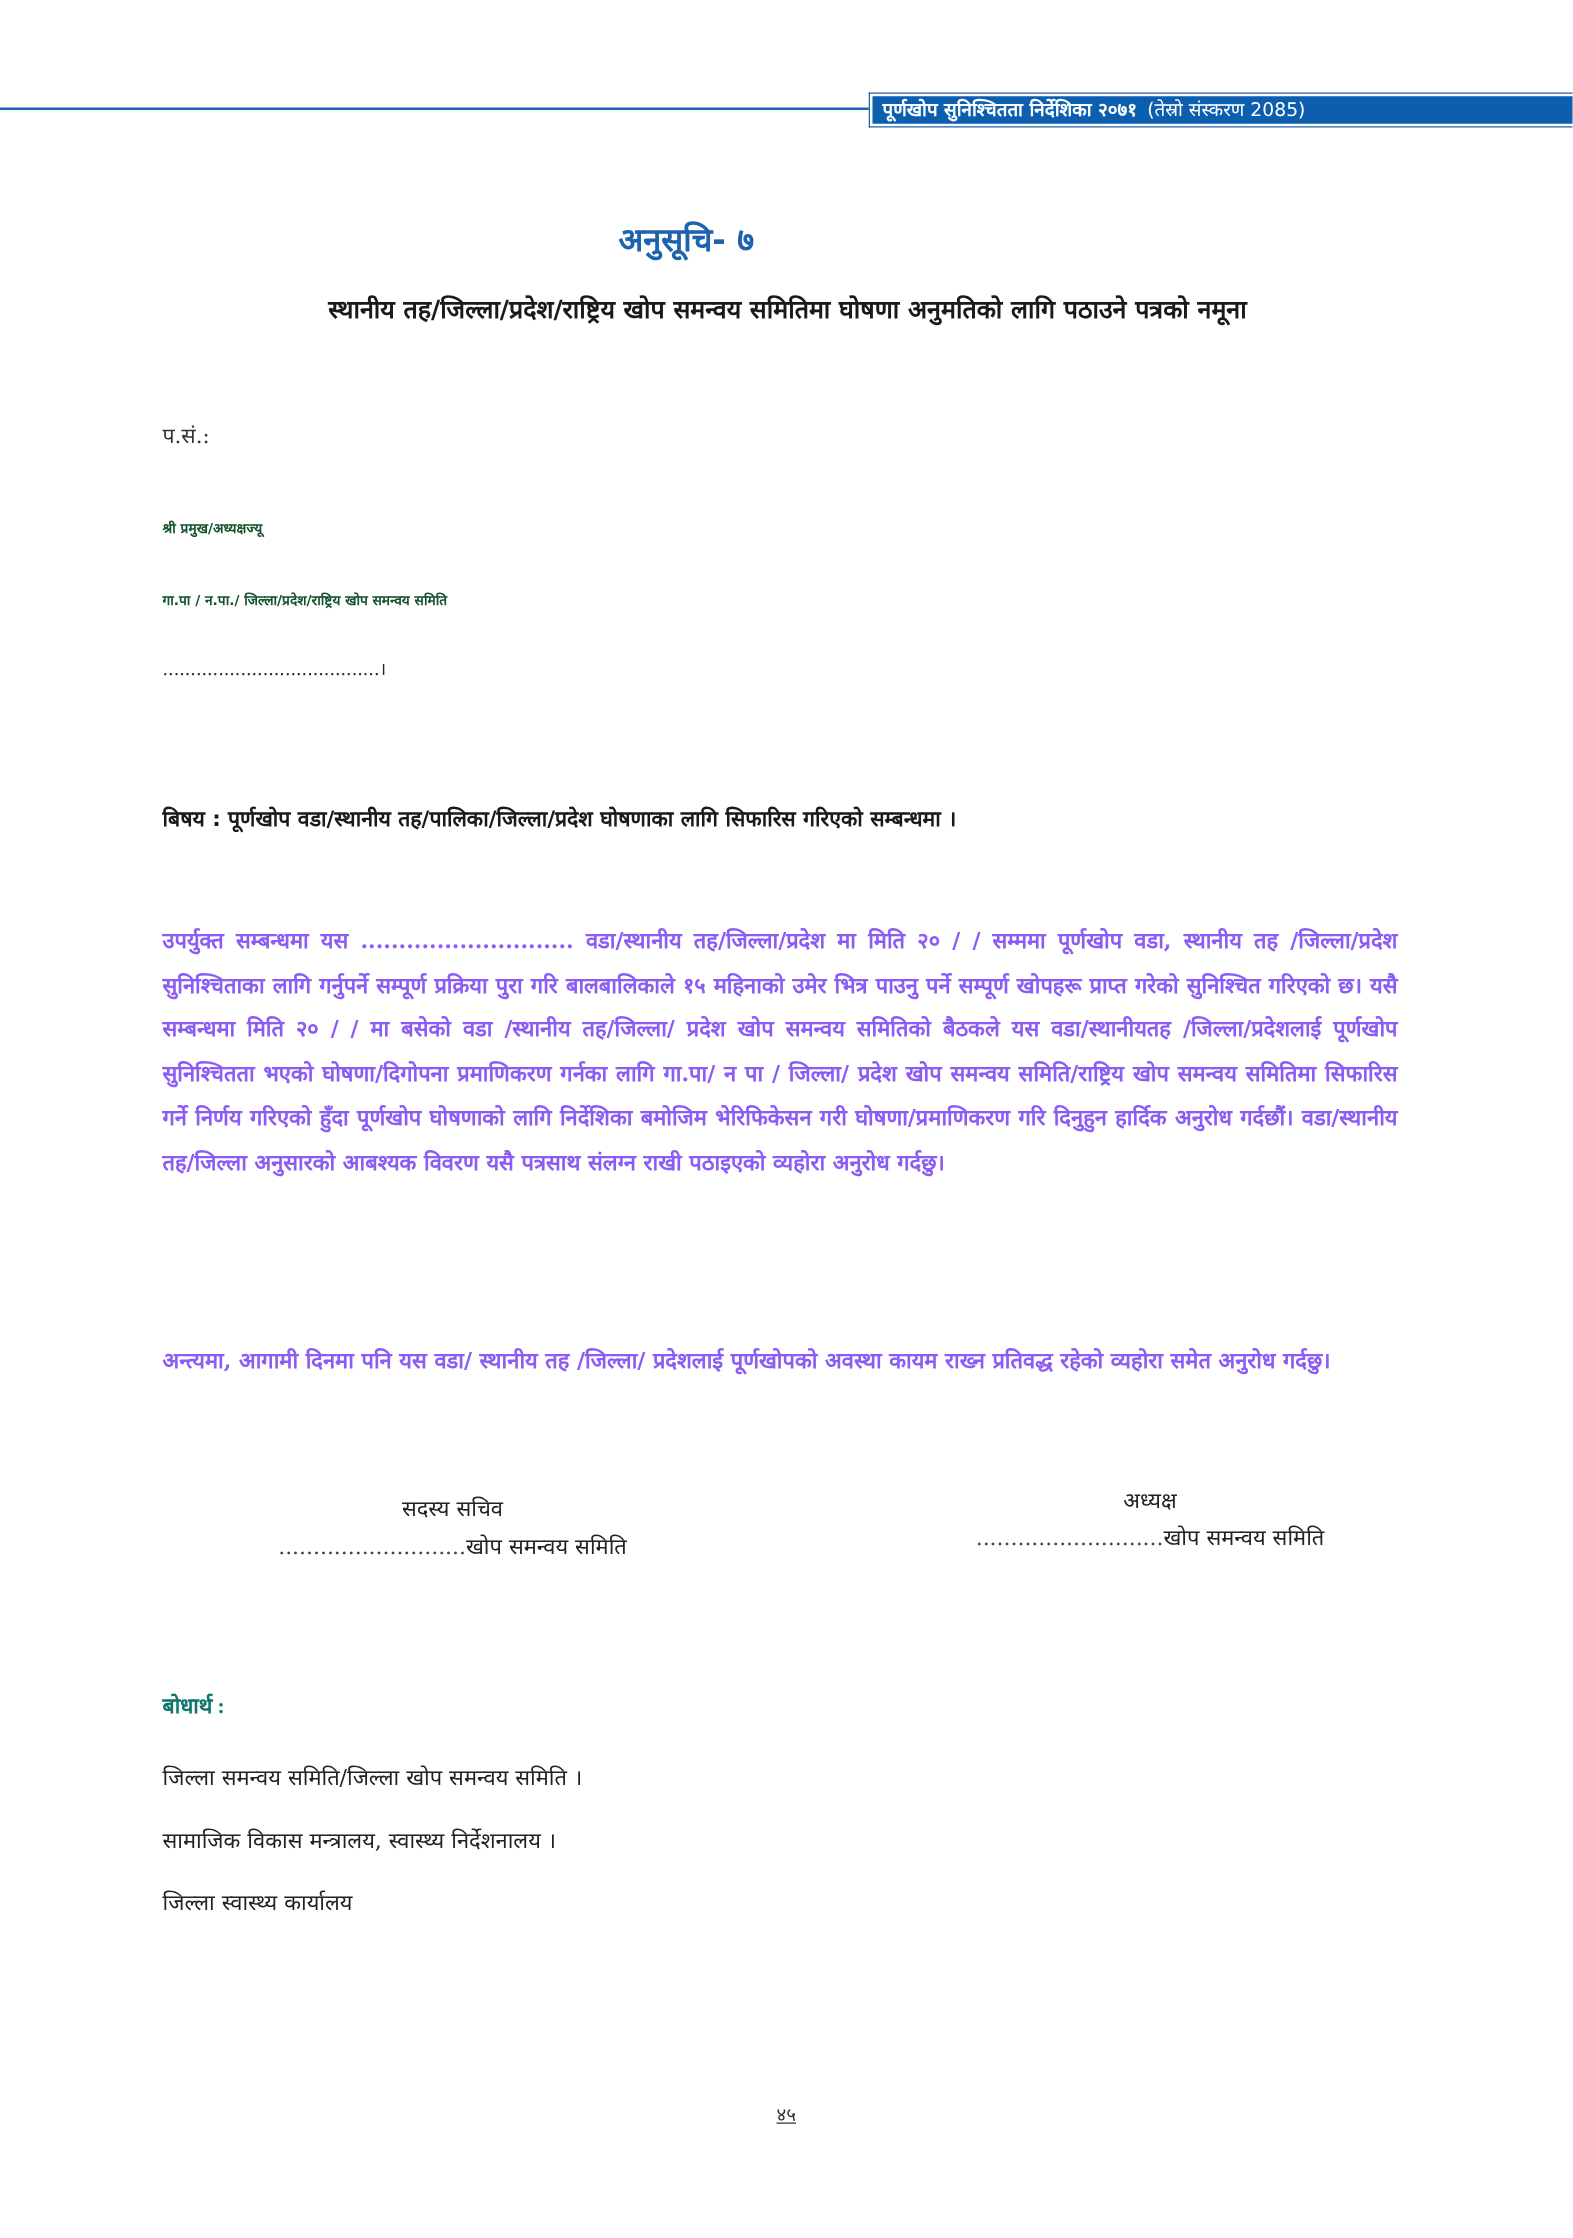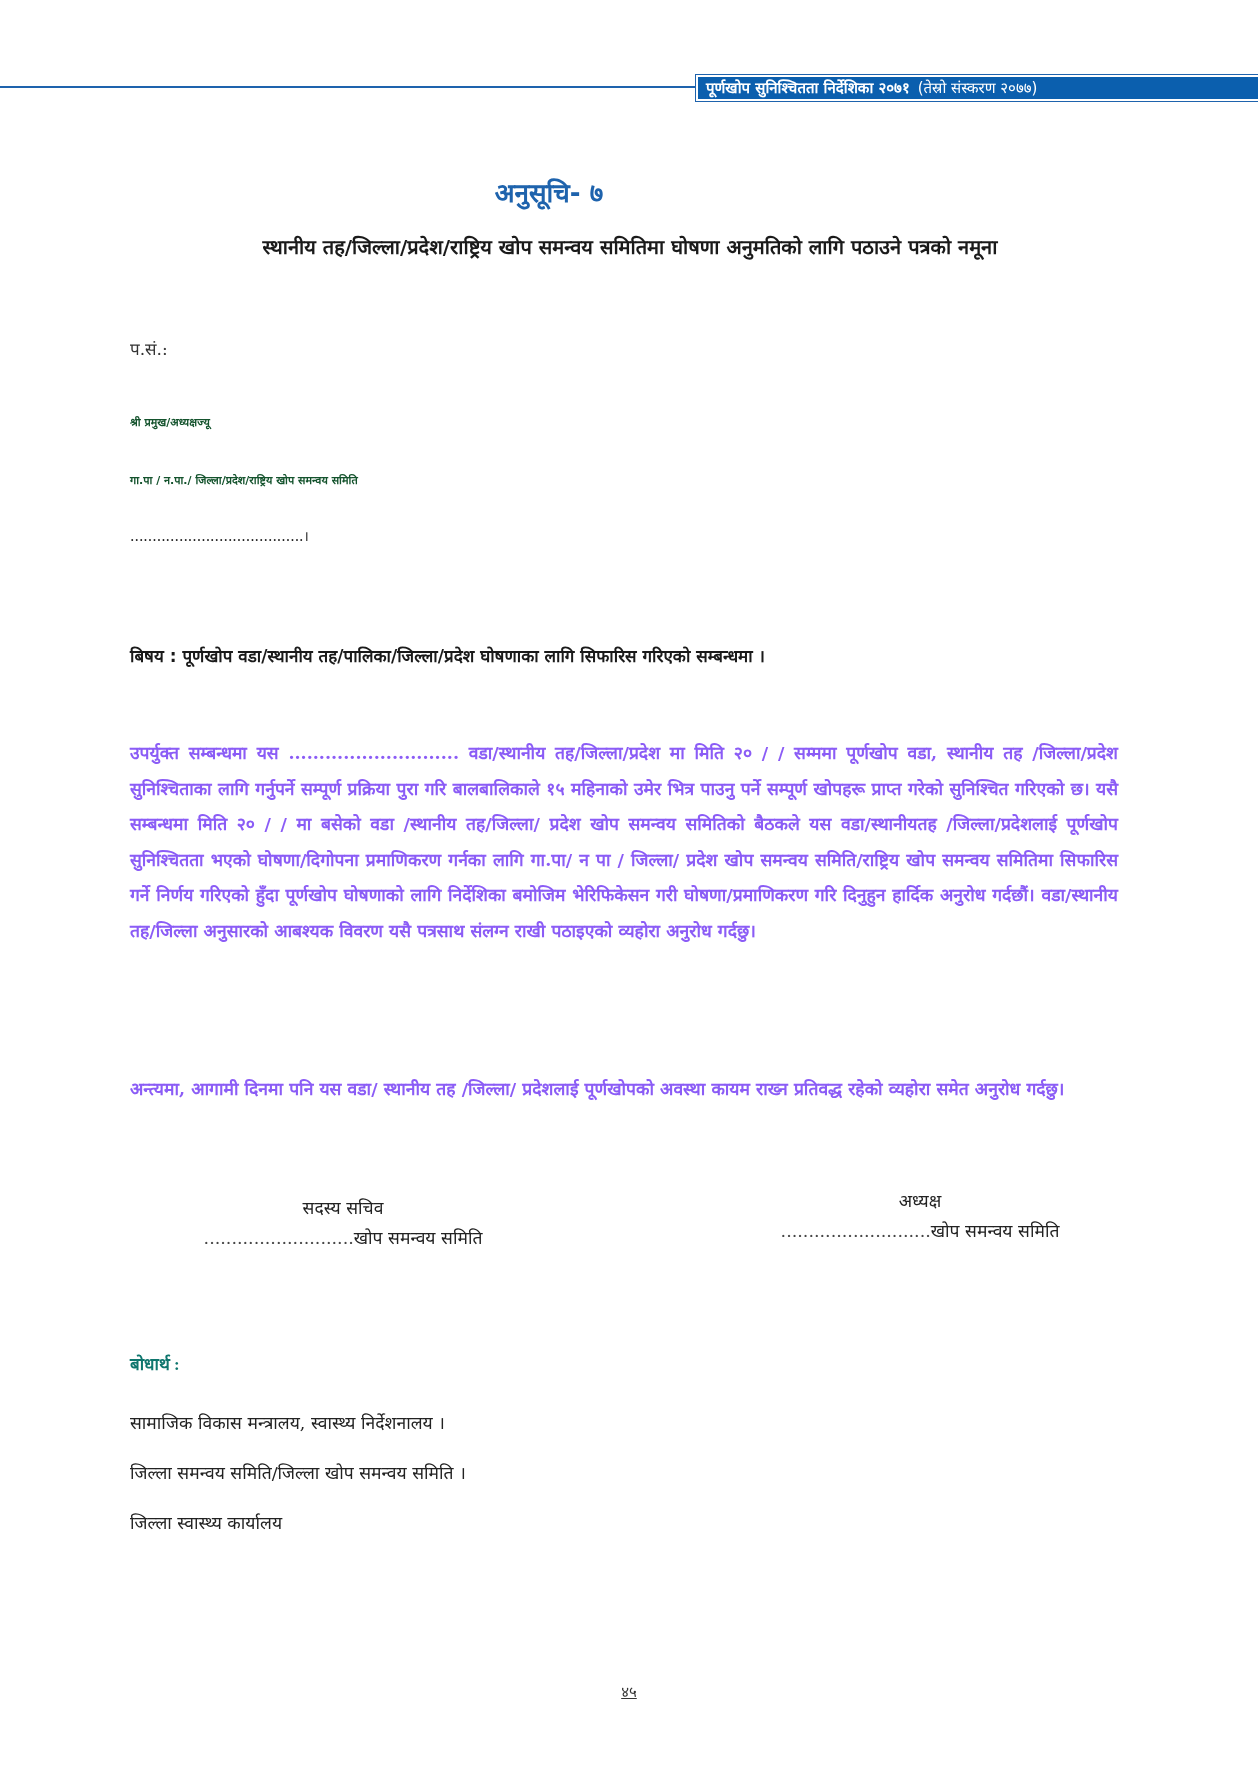--- a/index.html
+++ b/index.html
@@ -131,21 +131,21 @@
     }
     .body-para.p1 { top: 736px; }
     .body-para.p2 { top: 1072px; }
     .sig-block {
       position: absolute;
       text-align: center;
       font-size: 17.5px;
       line-height: 30px;
       color: #222222;
     }
-    .sig-block.left { left: 163px; top: 1193px; width: 360px; }
+    .sig-block.left { left: 182px; top: 1193px; width: 360px; }
     .sig-block.right { left: 740px; top: 1186px; width: 360px; }
     .sig-title { display: block; }
     .sig-line { display: block; white-space: nowrap; }
     .sig-block.left .sig-title { text-align: center; padding-left: 0; }
     .dots { letter-spacing: 0px; color: #444; }
     .cc-heading {
       position: absolute;
       left: 130px;
       top: 1352px;
       font-family: Liberation Serif, serif;
@@ -179,21 +179,21 @@
       color: #333333;
       text-decoration: underline;
     }
   </style>
 </head>
 <body>
 
 <div class="header-line"></div>
 <div class="header-banner">
   <div class="header-banner-inner">
-    <span class="title-strong">पूर्णखोप सुनिश्चितता निर्देशिका २०७१</span><span class="edition">(तेस्रो संस्करण २०७७)</span>
+    <span class="title-strong">पूर्णखोप सुनिश्चितता निर्देशिका २०७१</span><span class="edition">(तेस्रो संस्करण 2085)</span>
   </div>
 </div>
 
 <div class="annex-title">अनुसूचि- ७</div>
 <div class="doc-subtitle">स्थानीय तह/जिल्ला/प्रदेश/राष्ट्रिय खोप समन्वय समितिमा घोषणा अनुमतिको लागि पठाउने पत्रको नमूना</div>
 
 <div class="ref-no">प.सं.:</div>
 <div class="addressee a1">श्री प्रमुख/अध्यक्षज्यू</div>
 <div class="addressee a2">गा.पा / न.पा./ जिल्ला/प्रदेश/राष्ट्रिय खोप समन्वय समिति</div>
 <div class="addressee-blank">.......................................।</div>
@@ -207,18 +207,18 @@
   <span class="sig-title">सदस्य सचिव</span>
   <span class="sig-line"><span class="dots">...........................</span><span>खोप समन्वय समिति</span></span>
 </div>
 <div class="sig-block right">
   <span class="sig-title">अध्यक्ष</span>
   <span class="sig-line"><span class="dots">...........................</span><span>खोप समन्वय समिति</span></span>
 </div>
 
 <div class="cc-heading">बोधार्थ :</div>
 <ul class="cc-list">
+  <li>जिल्ला समन्वय समिति/जिल्ला खोप समन्वय समिति ।</li>
   <li>सामाजिक विकास मन्त्रालय, स्वास्थ्य निर्देशनालय ।</li>
-  <li>जिल्ला समन्वय समिति/जिल्ला खोप समन्वय समिति ।</li>
   <li>जिल्ला स्वास्थ्य कार्यालय</li>
 </ul>
 
 <div class="page-number">४५</div>
 
 </body></html>

